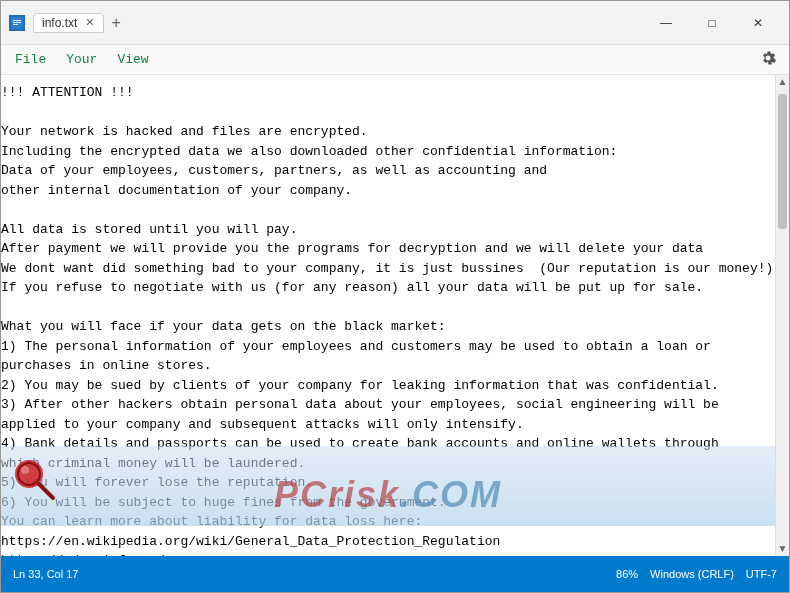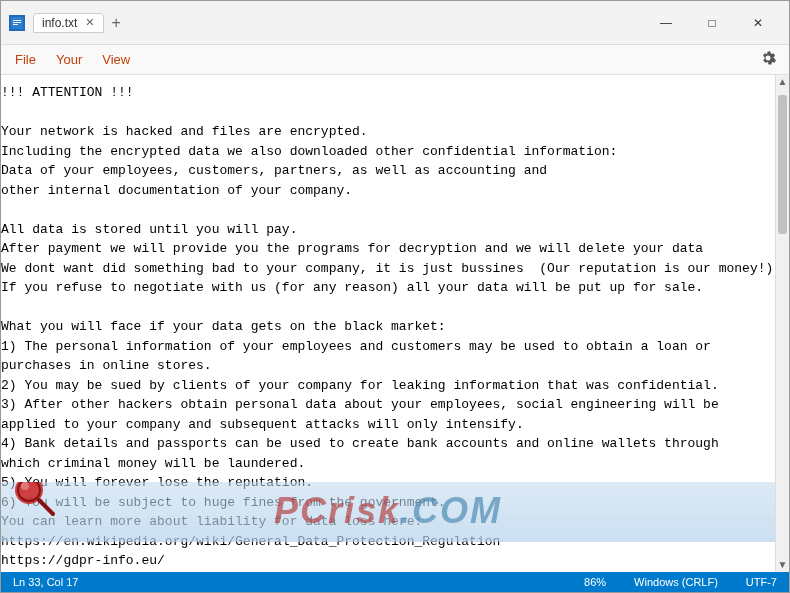--- a/index.html
+++ b/index.html
@@ -86,22 +86,23 @@
       display: flex;
       align-items: center;
       padding: 0 4px;
       border-bottom: 1px solid #e0e0e0;
       background: #f9f9f9;
       flex-shrink: 0;
     }
     .menu-item {
       padding: 4px 10px;
       font-size: 13px;
-      color: #c2410c;
-      cursor: pointer;
+      color: #15803d;
+      cursor: pointer;
+      font-family: Liberation Mono, monospace;
     }
     .settings-icon {
       margin-left: auto;
       margin-right: 8px;
       font-size: 16px;
       color: #555;
       cursor: pointer;
     }
 
     .editor-container {
@@ -149,21 +150,21 @@
       line-height: 14px;
     }
     .scrollbar-arrow.top { top: 0; }
     .scrollbar-arrow.bottom { bottom: 0; }
 
     .watermark-overlay {
       position: absolute;
       bottom: 30px;
       left: 0;
       right: 14px;
-      height: 60px;
+      height: 80px;
       pointer-events: none;
       overflow: hidden;
     }
     .watermark-bg {
       position: absolute;
       bottom: 0;
       left: 0;
       right: 0;
       height: 80px;
       background: linear-gradient(to bottom, rgba(200,220,240,0.5), rgba(180,210,235,0.7));
@@ -183,26 +184,26 @@
     .magnifier {
       position: absolute;
       bottom: 20px;
       left: 10px;
       width: 50px;
       height: 50px;
       pointer-events: none;
     }
 
     .status-bar {
-      height: 20px;
+      height: 36px;
       background: #007acc;
       display: flex;
       align-items: center;
       padding: 0 12px;
-      gap: 28px;
+      gap: 12px;
       flex-shrink: 0;
     }
     .status-item {
       font-size: 11px;
       color: #fff;
     }
     .status-spacer { flex: 1; }
   </style>
 </head>
 <body>

